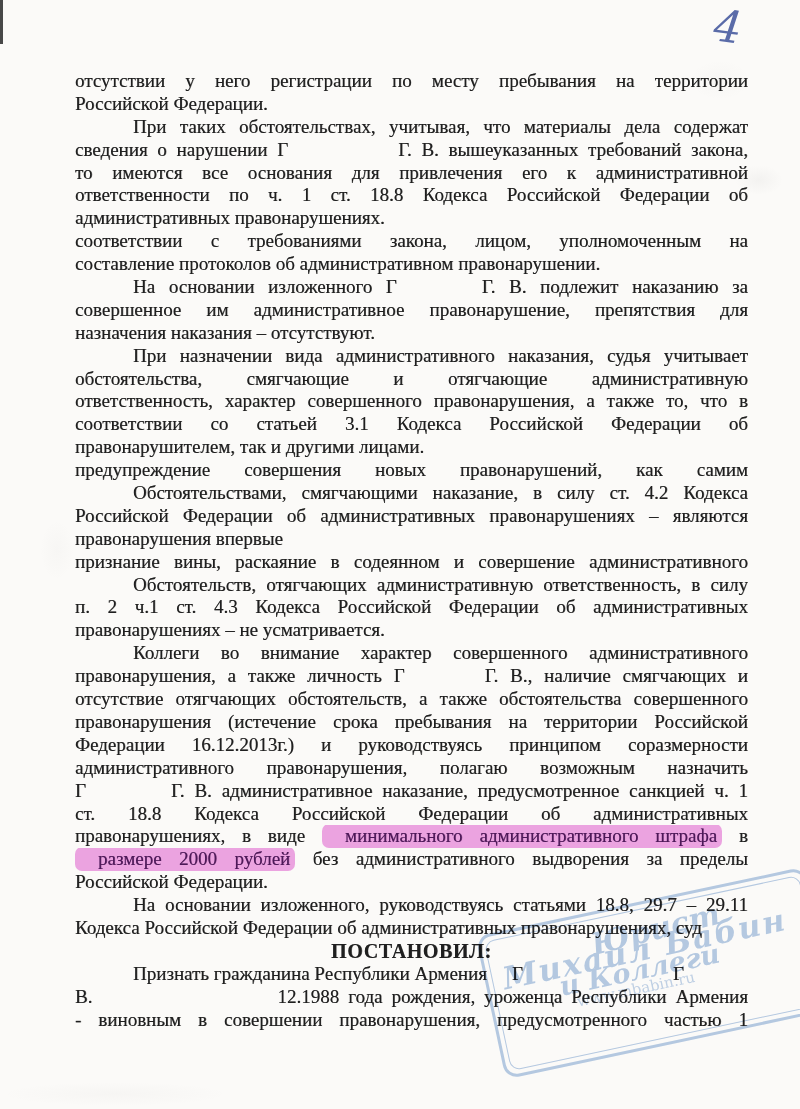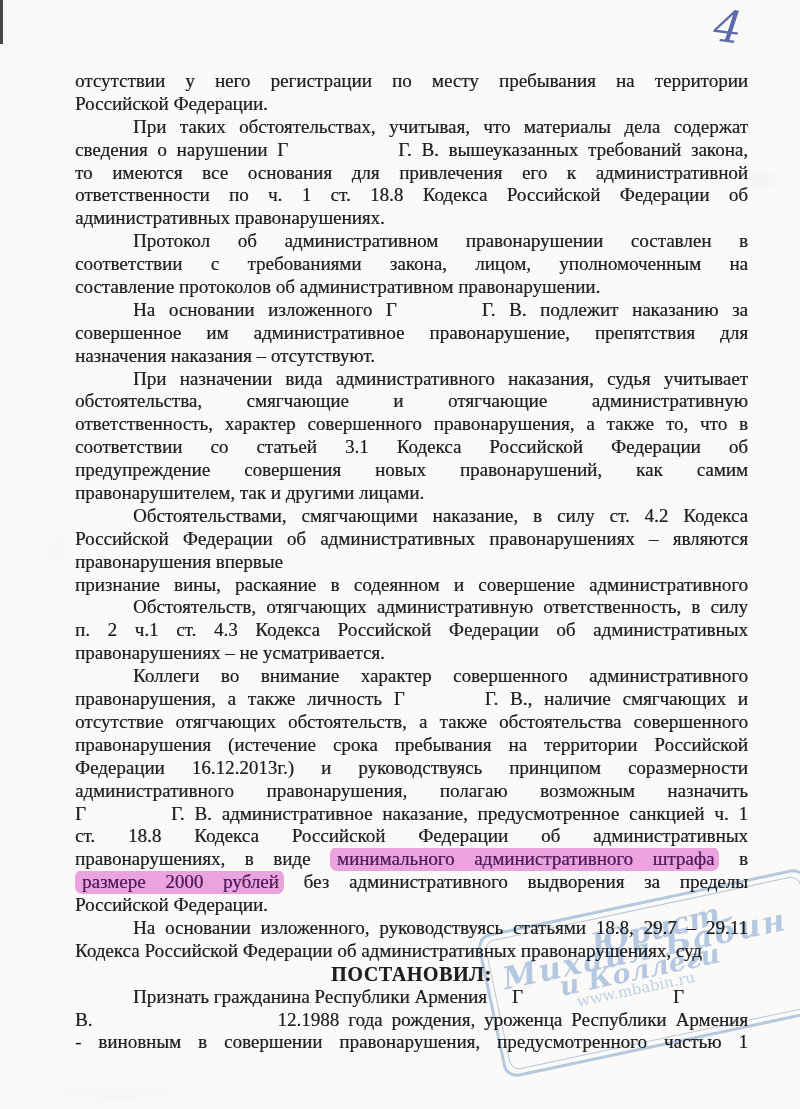--- a/index.html
+++ b/index.html
@@ -64,21 +64,21 @@
   .line.indent{padding-left:58px;}
   .line.center{
     text-align:center;text-align-last:center;
     font-weight:bold;font-size:20px;letter-spacing:.6px;
   }
   .gap{display:inline-block;height:2px;}
   .hl{
     background:var(--hl-color);
     color:#4d1858;
     border-radius:7px;
-    padding:1px 5px 2px 7px;
+    padding:1px 5px 2px 23px;
     text-shadow:0.4px 0.2px 0.5px rgba(60,10,70,.5);
   }
 
   
   .stamp{
     position:absolute;left:487px;top:900px;
     width:336px;height:146px;
     transform:rotate(-12deg);
     color:var(--stamp-color);
     border:3px solid currentColor;
@@ -120,36 +120,35 @@
         <div class="line last"><span>Российской Федерации.</span></div>
       </div>
       <div class="para">
         <div class="line indent"><span>При таких обстоятельствах, учитывая, что материалы дела содержат</span></div>
         <div class="line"><span>сведения о нарушении Г</span><span class="gap" style="width: 110px;"></span><span>Г. В. вышеуказанных требований закона,</span></div>
         <div class="line"><span>то имеются все основания для привлечения его к административной</span></div>
         <div class="line"><span>ответственности по ч. 1 ст. 18.8 Кодекса Российской Федерации об</span></div>
         <div class="line last"><span>административных правонарушениях.</span></div>
       </div>
       <div class="para">
-        <div class="line indent"><span>Протокол об административном правонарушении составлен в</span></div>
         <div class="line"><span>соответствии с требованиями закона, лицом, уполномоченным на</span></div>
         <div class="line last"><span>составление протоколов об административном правонарушении.</span></div>
       </div>
       <div class="para">
         <div class="line indent"><span>На основании изложенного Г</span><span class="gap" style="width: 85px;"></span><span>Г. В. подлежит наказанию за</span></div>
         <div class="line"><span>совершенное им административное правонарушение, препятствия для</span></div>
         <div class="line last"><span>назначения наказания – отсутствуют.</span></div>
       </div>
       <div class="para">
         <div class="line indent"><span>При назначении вида административного наказания, судья учитывает</span></div>
         <div class="line"><span>обстоятельства, смягчающие и отягчающие административную</span></div>
         <div class="line"><span>ответственность, характер совершенного правонарушения, а также то, что в</span></div>
         <div class="line"><span>соответствии со статьей 3.1 Кодекса Российской Федерации об</span></div>
+        <div class="line last"><span>правонарушителем, так и другими лицами.</span></div>
         <div class="line"><span>предупреждение совершения новых правонарушений, как самим</span></div>
-        <div class="line last"><span>правонарушителем, так и другими лицами.</span></div>
       </div>
       <div class="para">
         <div class="line indent"><span>Обстоятельствами, смягчающими наказание, в силу ст. 4.2 Кодекса</span></div>
         <div class="line"><span>Российской Федерации об административных правонарушениях – являются</span></div>
         <div class="line last"><span>правонарушения впервые</span></div>
         <div class="line"><span>признание вины, раскаяние в содеянном и совершение административного</span></div>
       </div>
       <div class="para">
         <div class="line indent"><span>Обстоятельств, отягчающих административную ответственность, в силу</span></div>
         <div class="line"><span>п. 2 ч.1 ст. 4.3 Кодекса Российской Федерации об административных</span></div>

